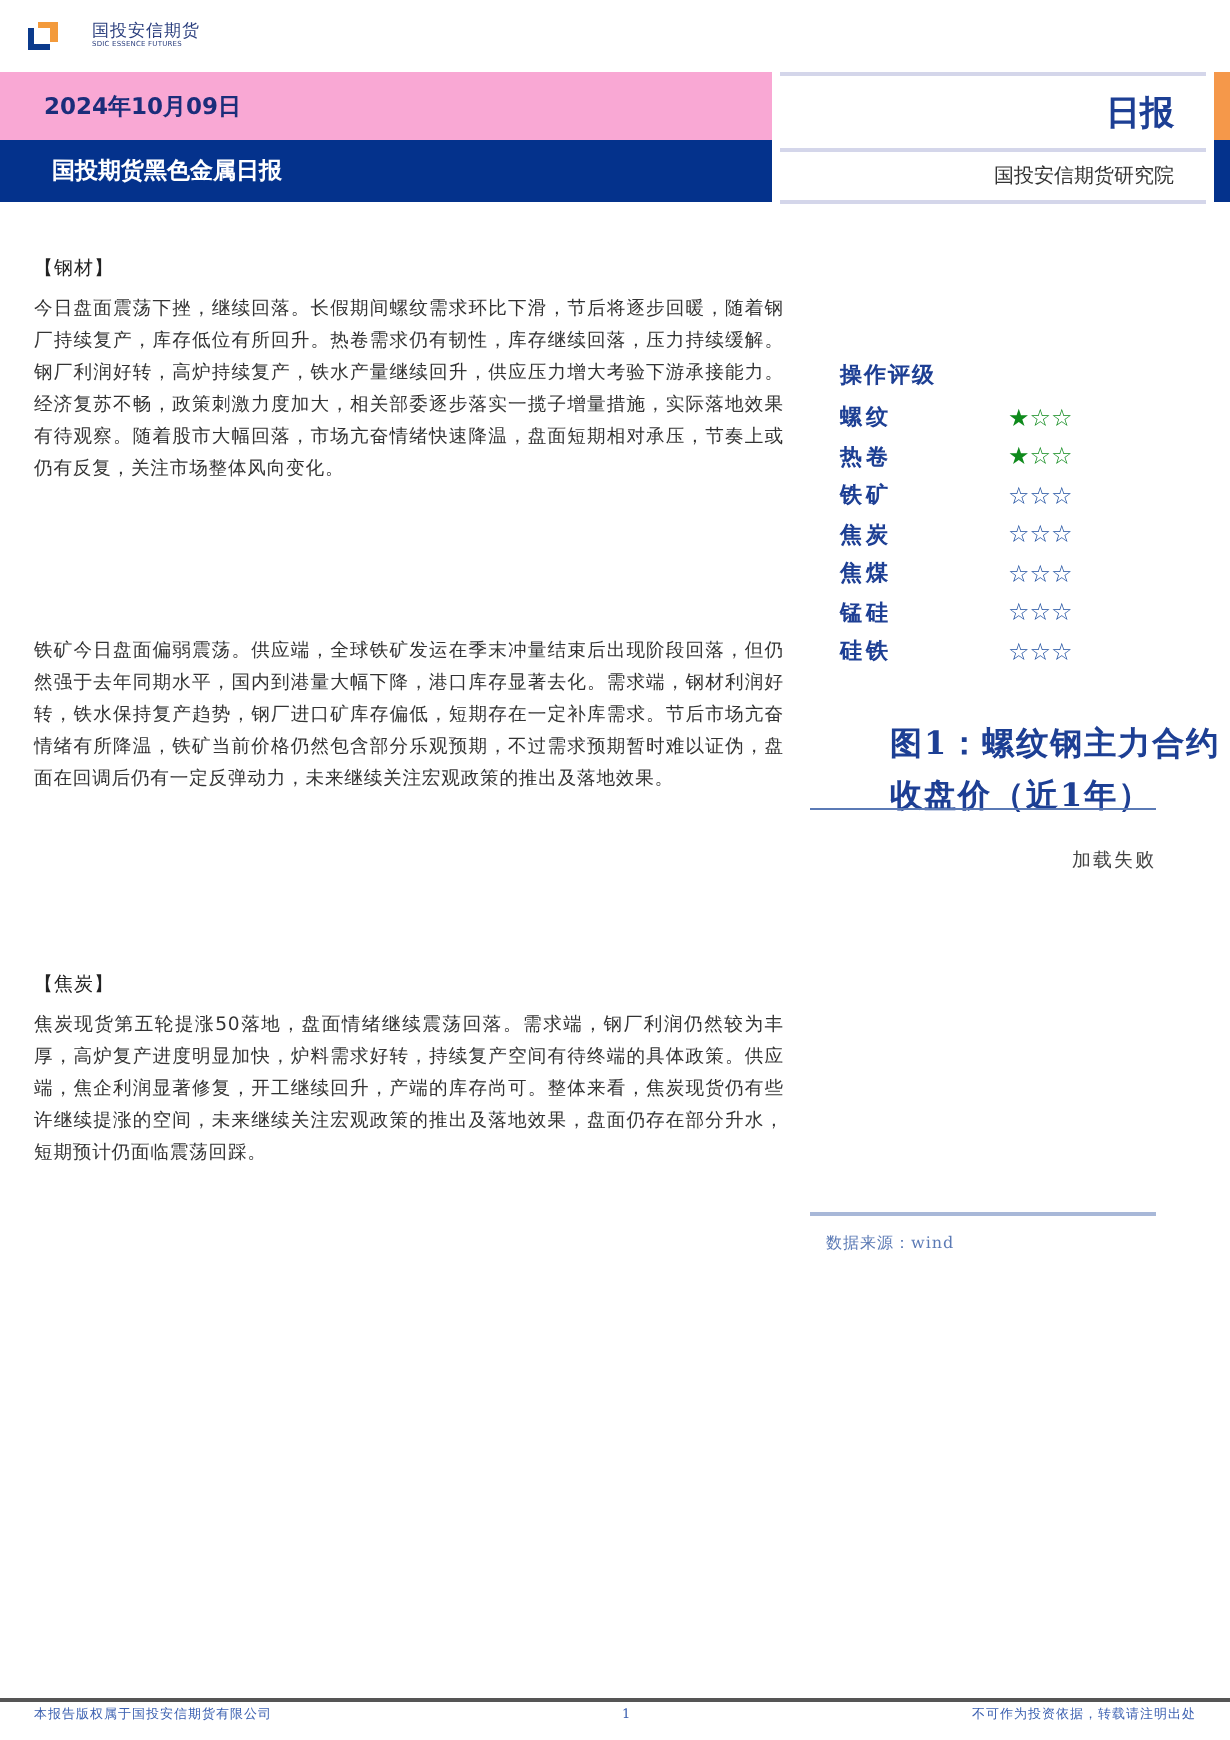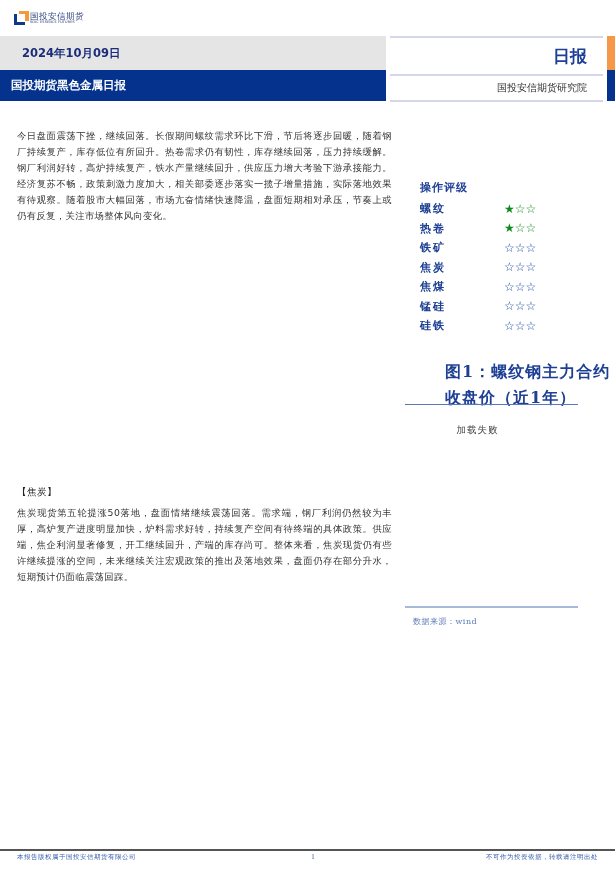--- a/index.html
+++ b/index.html
@@ -1,33 +1,33 @@
 <!DOCTYPE html>
 <html><head>
   <meta charset="utf-8">
   <style>
     * { margin: 0; padding: 0; box-sizing: border-box; }
     html, body { width: 615px; height: 870px; background: #ffffff; overflow: hidden; }
     body { position: relative; font-family: "DejaVu Sans", "Liberation Sans", sans-serif; color: #333; }
 
     
-    .logo { position: absolute; left: 14px; top: 11px; display: flex; align-items: center; gap: 0; }
+    .logo { position: absolute; left: 14px; top: 11px; display: flex; align-items: center; gap: 16px; }
     .logo-mark { position: relative; width: 16px; height: 14px; }
     .logo-mark .m1 { position: absolute; left: 0; top: 3px; width: 11px; height: 11px; background: #0b3a8c; }
     .logo-mark .m2 { position: absolute; left: 3px; top: 3px; width: 8px; height: 8px; background: #fff; }
     .logo-mark .m3 { position: absolute; left: 5px; top: 0; width: 10px; height: 10px; background: #f39a3b; }
     .logo-mark .m4 { position: absolute; left: 5px; top: 3px; width: 6px; height: 8px; background: #fff; }
     .logo-text { display: flex; flex-direction: column; line-height: 1; }
     .logo-cn { font-size: 8.5px; color: #2b3f7e; letter-spacing: 0.5px; }
     .logo-en { font-size: 3.5px; color: #2b3f7e; letter-spacing: 0.1px; margin-top: 1px; }
 
     
     .band-left { position: absolute; left: 0; top: 36px; width: 386px; height: 65px; }
-    .band-orange { height: 34px; background: #e5e5e5; display: flex; align-items: center; padding-left: 22px; }
-    .band-navy { height: 31px; background: #04328c; display: flex; align-items: center; padding-left: 11px; }
+    .band-orange { height: 34px; background: #f9a8d4; display: flex; align-items: center; padding-left: 22px; }
+    .band-navy { height: 31px; background: #04328c; display: flex; align-items: center; padding-left: 26px; }
     .date { color: #1b2d7a; font-weight: bold; font-size: 11.5px; }
     .report-name { color: #ffffff; font-weight: bold; font-size: 11.5px; }
 
     .band-right-strip { position: absolute; left: 607px; top: 36px; width: 8px; height: 65px; }
     .band-right-strip .o { height: 34px; background: #f5984a; }
     .band-right-strip .n { height: 31px; background: #04328c; }
 
     .panel { position: absolute; left: 390px; top: 36px; width: 213px; height: 66px; }
     .panel .line { position: absolute; left: 0; width: 213px; height: 2px; background: #d4d6ea; }
     .panel .type { position: absolute; right: 16px; top: 9px; font-size: 17px; font-weight: bold; color: #1d3f94; }
@@ -43,21 +43,21 @@
     .rating h4 { font-family: "DejaVu Serif", serif; font-size: 11px; font-weight: bold; color: #1d3f94; margin-bottom: 4px; letter-spacing: 1px; }
     .rating-row { display: flex; align-items: center; height: 19.5px; }
     .rating-name { width: 84px; font-family: "DejaVu Serif", serif; font-size: 11px; font-weight: bold; color: #1d3f94; letter-spacing: 2px; }
     .stars { font-size: 12px; letter-spacing: 0px; line-height: 1; }
     .star-filled { color: #0f8a1c; }
     .star-empty-blue { color: #1d4ea0; }
 
     
     .fig-title { position: absolute; left: 413px; top: 359px; width: 178px; font-family: "DejaVu Serif", serif; font-size: 16px; font-weight: bold; color: #1d3f94; line-height: 26px; letter-spacing: 1px; margin-left: 32px; }
     .fig-rule-top { position: absolute; left: 405px; top: 404px; width: 173px; height: 1px; background: #5b7ab5; }
-    .fig-placeholder { position: absolute; left: 391px; top: 424px; width: 173px; text-align: center; font-family: "DejaVu Serif", serif; font-size: 9.5px; color: #444; letter-spacing: 1px; }
+    .fig-placeholder { position: absolute; left: 405px; top: 424px; width: 173px; text-align: right; font-family: "DejaVu Serif", serif; font-size: 9.5px; color: #444; letter-spacing: 1px; }
     .fig-rule-bottom { position: absolute; left: 405px; top: 606px; width: 173px; height: 2px; background: #a8b8d8; }
     .fig-source { position: absolute; left: 413px; top: 616px; font-family: "DejaVu Serif", serif; font-size: 8px; color: #5b7ab5; letter-spacing: 0.5px; }
 
     
     .footer-rule { position: absolute; left: 0; top: 849px; width: 615px; height: 2px; background: #555; }
     .footer { position: absolute; top: 853px; font-family: "DejaVu Serif", serif; font-size: 6.5px; color: #3a5fb0; letter-spacing: 0.5px; }
     .footer.left { left: 17px; }
     .footer.center { left: 311px; }
     .footer.right { right: 17px; }
   </style>
@@ -93,24 +93,26 @@
   <span class="inst">国投安信期货研究院</span>
   <div class="line" style="top:64px;"></div>
 </div>
 
 <div class="band-right-strip">
   <div class="o"></div>
     <div class="n"></div>
 </div>
 
 <div class="section" style="top:128px;">
+  <h3>【钢材】</h3>
   <p>今日盘面震荡下挫，继续回落。长假期间螺纹需求环比下滑，节后将逐步回暖，随着钢厂持续复产，库存低位有所回升。热卷需求仍有韧性，库存继续回落，压力持续缓解。钢厂利润好转，高炉持续复产，铁水产量继续回升，供应压力增大考验下游承接能力。经济复苏不畅，政策刺激力度加大，相关部委逐步落实一揽子增量措施，实际落地效果有待观察。随着股市大幅回落，市场亢奋情绪快速降温，盘面短期相对承压，节奏上或仍有反复，关注市场整体风向变化。</p>
 </div>
 
 <div class="section" style="top:318px;">
+  <p>铁矿今日盘面偏弱震荡。供应端，全球铁矿发运在季末冲量结束后出现阶段回落，但仍然强于去年同期水平，国内到港量大幅下降，港口库存显著去化。需求端，钢材利润好转，铁水保持复产趋势，钢厂进口矿库存偏低，短期存在一定补库需求。节后市场亢奋情绪有所降温，铁矿当前价格仍然包含部分乐观预期，不过需求预期暂时难以证伪，盘面在回调后仍有一定反弹动力，未来继续关注宏观政策的推出及落地效果。</p>
 </div>
 
 <div class="section" style="top:486px;">
   <h3>【焦炭】</h3>
   <p>焦炭现货第五轮提涨50落地，盘面情绪继续震荡回落。需求端，钢厂利润仍然较为丰厚，高炉复产进度明显加快，炉料需求好转，持续复产空间有待终端的具体政策。供应端，焦企利润显著修复，开工继续回升，产端的库存尚可。整体来看，焦炭现货仍有些许继续提涨的空间，未来继续关注宏观政策的推出及落地效果，盘面仍存在部分升水，短期预计仍面临震荡回踩。</p>
 </div>
 
 <div class="rating">
   <h4>操作评级</h4>
   <div class="rating-row">

